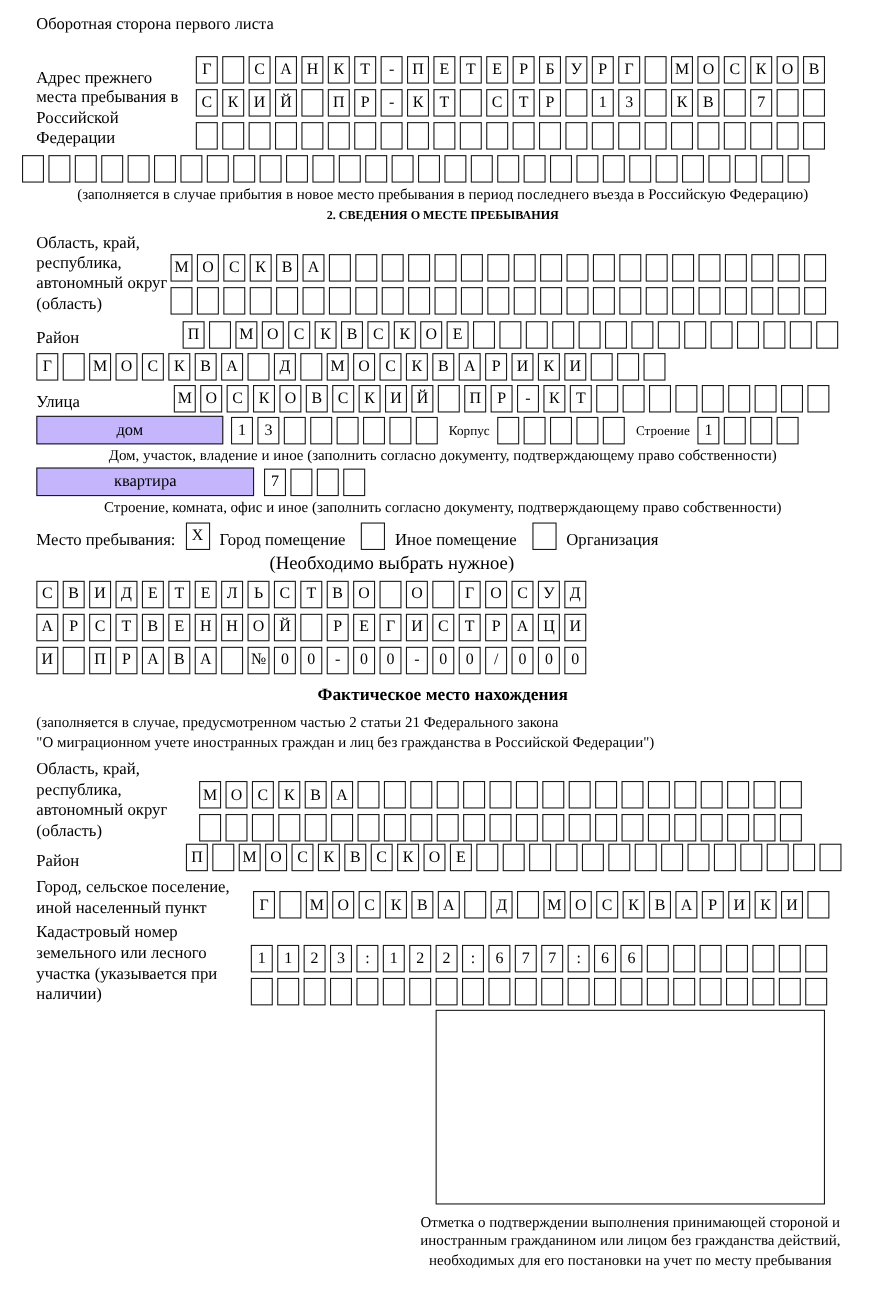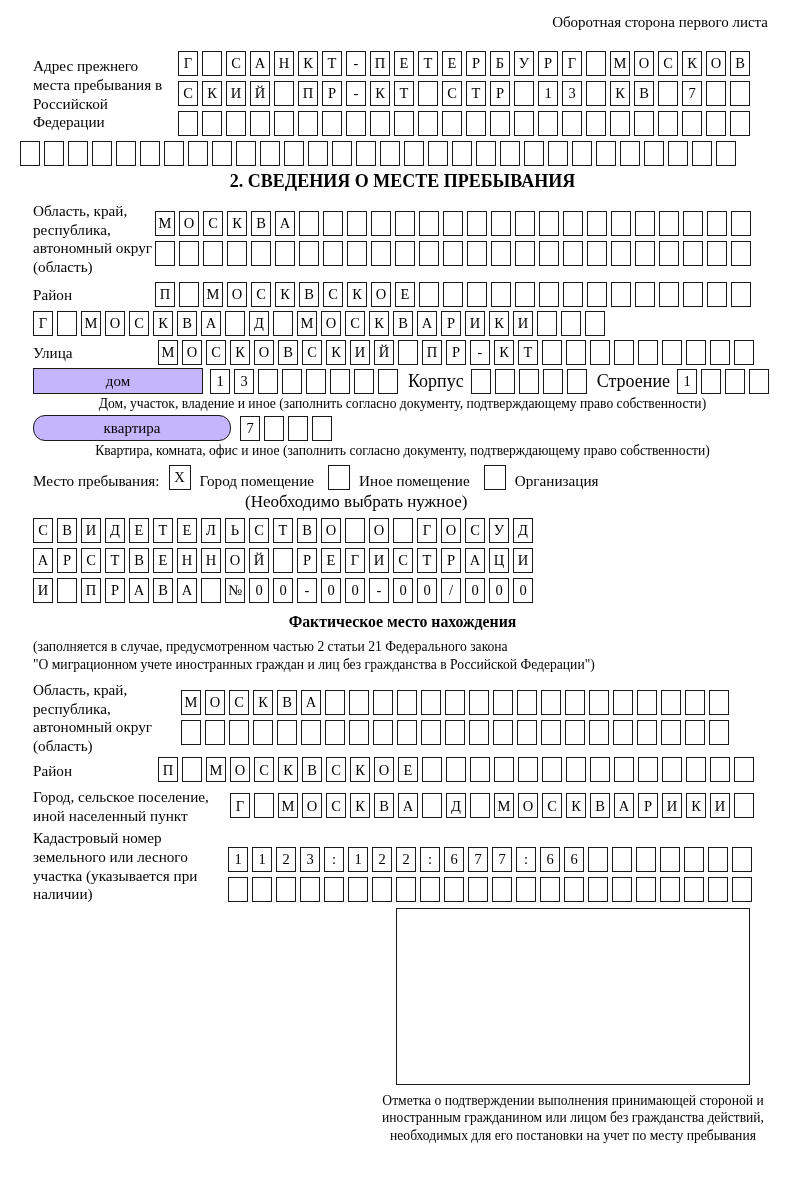--- a/index.html
+++ b/index.html
@@ -1,43 +1,43 @@
 <!DOCTYPE html>
 <html><head>
 <meta charset="utf-8">
 <style>
   html,body{margin:0;padding:0;background:#fff;}
   body{width:800px;height:1180px;overflow:hidden;color:#000;
        font-family:"Liberation Serif","DejaVu Serif",serif;}
   .page{position:relative;width:800px;height:1180px;padding:14px 28px 0 33px;box-sizing:border-box;}
-  .header-note{text-align:right;font-size:15px;margin-bottom:20px;padding-right:4px;}
-  .frow{display:flex;align-items:center;}
+  .header-note{text-align:left;font-size:15px;margin-bottom:20px;padding-right:4px;}
+  .frow{display:flex;align-items:flex-end;}
   .label{font-size:15.2px;line-height:1.22;flex:0 0 auto;padding-top:2px;}
   .lw122{width:122px;}
   .lw125{width:125px;}
   .lw145{width:145px;}
   .lw148{width:148px;}
   .lw197{width:197px;}
   .lw195{width:195px;}
   .lw215{width:215px;}
   .stack{display:flex;flex-direction:column;gap:5px;}
   .cells{display:flex;gap:4px;}
   .cell{flex:0 0 auto;width:18px;height:23px;border:1.7px solid #1a1a1a;
         display:flex;align-items:center;justify-content:center;
         font-size:14.5px;line-height:1;background:#fff;}
   .fullrow{margin:5px 0 3px -13px;}
   .caption{font-size:13.6px;text-align:center;margin:2px 0 1px 0;}
-  .sec-title{font-size:18px;font-weight:bold;text-align:center;margin:5px 0 8px 0;}
-  .mb4{margin-bottom:4px;} .mb6{margin-bottom:6px;} .mb2{margin-bottom:2px;}
+  .sec-title{font-size:11px;font-weight:bold;text-align:center;margin:5px 0 8px 0;}
+  .mb4{margin-bottom:4px;gap:11px;} .mb6{margin-bottom:6px;} .mb2{margin-bottom:2px;}
   .inline-row{display:flex;align-items:center;margin:3px 0 2px 0;}
   .labelbox{border:1.7px solid #1a1a1a;height:24px;display:flex;align-items:center;
             justify-content:center;font-size:15px;flex:0 0 auto;background:#c4b5fd;}
   .housebox{width:168px;margin-right:7px;}
-  .aptbox{width:196px;margin-right:9px;border-radius:12px;}
-  .sep-label{font-size:18px;padding:0 7px 0 10px;white-space:nowrap;}
+  .aptbox{width:196px;margin-right:9px;}
+  .sep-label{font-size:12px;padding:0 7px 0 10px;white-space:nowrap;}
   .stay-row{display:flex;align-items:flex-end;margin:6px 0 2px 0;font-size:15.2px;}
   .cb{width:20px;height:23px;border:1.7px solid #1a1a1a;display:flex;align-items:center;
       justify-content:center;font-size:14.5px;flex:0 0 auto;background:#fff;}
   .stay-title{margin-right:9px;}
   .opt-label{margin:0 14px 0 9px;}
   .note-center{font-size:17px;margin:1px 0 6px 212px;}
   .fact-title{font-size:15.8px;font-weight:bold;text-align:center;margin:10px 0 8px 0;}
   .fact-cap{font-size:13.6px;margin:0 0 2px 0;}
   .cad-stack{margin-top:17px;}
   .right-col{margin-left:340px;width:400px;margin-top:4px;}
@@ -159,20 +159,21 @@
       <span class="cell"></span>
       <span class="cell"></span>
       <span class="cell"></span>
       <span class="cell"></span>
       <span class="cell"></span>
       <span class="cell"></span>
       <span class="cell"></span>
       <span class="cell"></span>
       <span class="cell"></span>
     </div>
+  <div class="caption">(заполняется в случае прибытия в новое место пребывания в период последнего въезда в Российскую Федерацию)</div>
 
   <div class="sec-title">2. СВЕДЕНИЯ О МЕСТЕ ПРЕБЫВАНИЯ</div>
 
   <div class="frow mb6">
     <div class="label lw122">Область, край, республика, автономный округ (область)</div>
     <div class="stack">
       <div class="cells">
           <span class="cell">М</span>
           <span class="cell">О</span>
           <span class="cell">С</span>
@@ -352,21 +353,21 @@
 
   <div class="inline-row">
     <div class="labelbox aptbox">квартира</div>
     <div class="cells">
         <span class="cell">7</span>
         <span class="cell"></span>
         <span class="cell"></span>
         <span class="cell"></span>
       </div>
   </div>
-  <div class="caption">Квартира, комната, офис и иное (заполнить согласно документу, подтверждающему право собственности)</div>
+  <div class="caption">Строение, комната, офис и иное (заполнить согласно документу, подтверждающему право собственности)</div>
 
   <div class="stay-row">
     <span class="stay-title">Место пребывания:</span>
     <span class="cb">X</span>
     <span class="opt-label">Город помещение</span>
     <span class="cb"></span>
     <span class="opt-label">Иное помещение</span>
     <span class="cb"></span>
     <span class="opt-label">Организация</span>
   </div>

